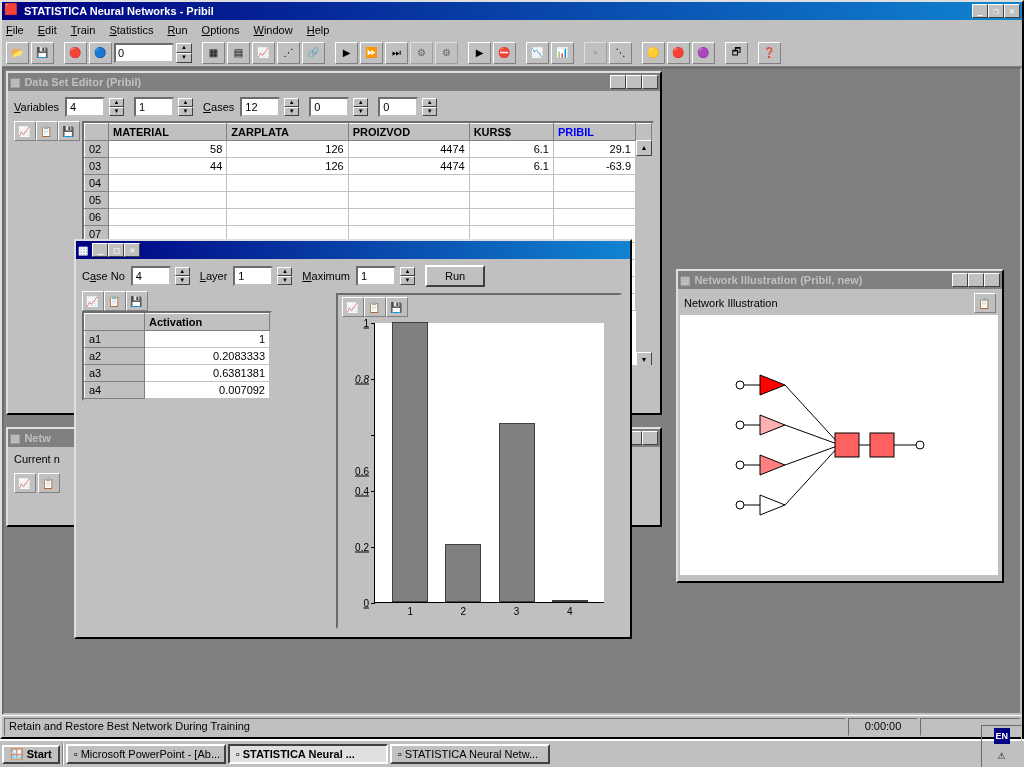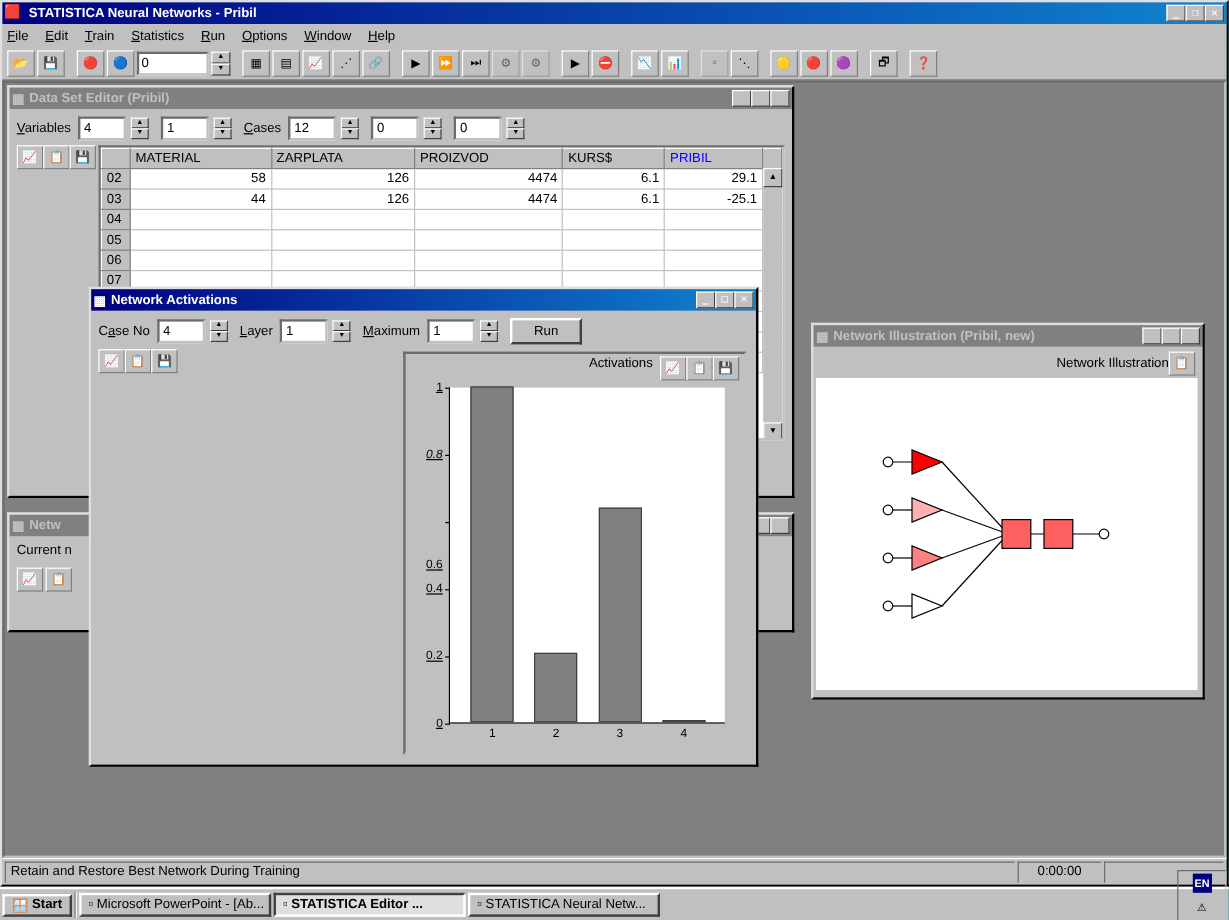--- a/index.html
+++ b/index.html
@@ -34,21 +34,21 @@
 
 .field-row { display: flex; align-items: center; gap: 4px; margin-bottom: 4px; }
 .field-row label { margin-right: 2px; }
 .ninput { width: 40px; height: 20px; background: #fff; border: 2px inset #c0c0c0; padding: 1px 3px; text-align: left; }
 .spin { display: flex; flex-direction: column; margin-right: 6px; }
 .spin div { width: 15px; height: 9px; background: #c0c0c0; border: 1px solid; border-color: #fff #404040 #404040 #fff; font-size: 6px; text-align: center; line-height: 6px; }
 
 .grid { border: 2px inset #c0c0c0; background: #fff; }
 .grid table { border-collapse: collapse; width: 100%; }
 .grid th, .grid td { border: 1px solid #c0c0c0; padding: 1px 4px; height: 17px; background: #fff; text-align: right; font-size: 11px; }
-.grid th { background: #c0c0c0; text-align: left; font-weight: normal; border: 1px solid; border-color: #fff #808080 #808080 #fff; margin-left: 28px; }
+.grid th { background: #c0c0c0; text-align: left; font-weight: bold; border: 1px solid; border-color: #fff #808080 #808080 #fff; margin-left: 28px; }
 .grid .rowh { background: #c0c0c0; text-align: left; border: 1px solid; border-color: #fff #808080 #808080 #fff; width: 24px; }
 .grid .outcol { color: #0000ff; }
 .vscroll { position: absolute; right: 0; top: 0; width: 16px; height: 100%; background: #c0c0c0; }
 .vscroll .arr { width: 16px; height: 16px; background: #c0c0c0; border: 1px solid; border-color: #fff #404040 #404040 #fff; font-size: 7px; text-align: center; line-height: 14px; }
 
 .btn { background: #c0c0c0; border: 2px solid; border-color: #fff #404040 #404040 #fff; padding: 3px 18px; cursor: default; }
 
 
 .chartbox { position: absolute; border: 2px inset #c0c0c0; background: #c0c0c0; }
 .chartbox .ctitlebar { text-align: right; padding: 2px 4px; display: flex; }
@@ -208,21 +208,21 @@
                     <td>6.1</td>
                     <td>29.1</td>
                     <td></td>
                   </tr>
                   <tr>
                     <td class="rowh">03</td>
                     <td>44</td>
                     <td>126</td>
                     <td>4474</td>
                     <td>6.1</td>
-                    <td>-25.1</td>
+                    <td>-63.9</td>
                     <td></td>
                   </tr>
                   <tr>
                     <td class="rowh">04</td>
                     <td></td>
                     <td></td>
                     <td></td>
                     <td></td>
                     <td></td>
                     <td></td>
@@ -321,21 +321,21 @@
     <div class="child" style="left:672px; top:200px; width:328px; height:314px;">
       <div class="ctitle inactive">
         <span style="margin-right:4px">▦</span>
         <span style="flex:1">Network Illustration (Pribil, new)</span>
         <div class="winbtn">_</div>
         <div class="winbtn">□</div>
         <div class="winbtn">✕</div>
       </div>
       <div class="cbody" style="padding:2px;">
         <div style="display:flex; align-items:center; padding:2px 4px;">
-          <span style="flex:1; text-align:right;">Network Illustration</span>
+          <span style="flex:1; text-align:left;">Network Illustration</span>
           <div class="iconbtn">📋</div>
         </div>
         <svg class="netill" width="318" height="260">
 
           <circle cx="60" cy="70" r="4" fill="#fff" stroke="#000"></circle>
           <circle cx="60" cy="110" r="4" fill="#fff" stroke="#000"></circle>
           <circle cx="60" cy="150" r="4" fill="#fff" stroke="#000"></circle>
           <circle cx="60" cy="190" r="4" fill="#fff" stroke="#000"></circle>
 
           <polygon points="80,60 80,80 105,70" fill="#ff0000" stroke="#000"></polygon>
@@ -357,21 +357,20 @@
           <line x1="179" y1="130" x2="190" y2="130" stroke="#000"></line>
           <line x1="214" y1="130" x2="236" y2="130" stroke="#000"></line>
           <circle cx="240" cy="130" r="4" fill="#fff" stroke="#000"></circle>
         </svg>
       </div>
     </div>
 
     <div class="child" style="left:70px; top:170px; width:558px; height:400px;">
       <div class="ctitle active">
         <span style="margin-right:4px">▦</span>
-        <span style="flex:1">Network Activations</span>
         <div class="winbtn">_</div>
         <div class="winbtn">□</div>
         <div class="winbtn">✕</div>
       </div>
       <div class="cbody">
         <div class="field-row">
           <label>C<u>a</u>se No</label>
           <input class="ninput" value="4" style="">
           <div class="spin">
               <div>▲</div>
@@ -393,25 +392,50 @@
         </div>
 
         <div style="display:flex; gap:8px;">
           <div>
             <div style="display:flex;">
               <div class="iconbtn">📈</div>
               <div class="iconbtn">📋</div>
               <div class="iconbtn">💾</div>
               <div style="flex:1"></div>
             </div>
+            <div class="grid" style="width:190px;">
+              <table id="activ-table">
+                  <tbody>
+                    <tr>
+                      <th class="rowh" style="width:60px"></th>
+                      <th>Activation</th>
+                    </tr>
+                    <tr>
+                      <td class="rowh">a1</td>
+                      <td>1</td>
+                    </tr>
+                    <tr>
+                      <td class="rowh">a2</td>
+                      <td>0.2083333</td>
+                    </tr>
+                    <tr>
+                      <td class="rowh">a3</td>
+                      <td>0.6381381</td>
+                    </tr>
+                    <tr>
+                      <td class="rowh">a4</td>
+                      <td>0.007092</td>
+                    </tr>
+                  </tbody>
+                </table>
+            </div>
           </div>
 
           <div class="chartbox" style="left:260px; top:34px; width:286px; height:336px;">
             <div class="ctitlebar">
-              <span class="ctlabel">Activations</span>
               <div class="iconbtn">📈</div>
               <div class="iconbtn">📋</div>
               <div class="iconbtn">💾</div>
             </div>
             <div class="plotarea" id="plot" style="height: 280px; width: 230px; border-left: 1px solid rgb(0, 0, 0); border-bottom: 1px solid rgb(0, 0, 0);">
                 <div class="ytick" style="top: 280px;">0</div>
                 <div class="yline" style="top: 280px;"></div>
                 <div class="ytick" style="top: 224px;">0.2</div>
                 <div class="yline" style="top: 224px;"></div>
                 <div class="ytick" style="top: 168px;">0.4</div>
@@ -451,21 +475,21 @@
     <span>Start</span>
   </div>
   <div style="width:2px;height:22px;border-left:1px solid #808080;border-right:1px solid #fff;"></div>
   <div id="tasks" style="display:flex;gap:2px;">
       <div class="taskbtn">
         <span>▫</span>
         <span>Microsoft PowerPoint - [Ab...</span>
       </div>
       <div class="taskbtn active">
         <span>▫</span>
-        <span>STATISTICA Editor ...</span>
+        <span>STATISTICA Neural ...</span>
       </div>
       <div class="taskbtn">
         <span>▫</span>
         <span>STATISTICA Neural Netw...</span>
       </div>
     </div>
   <div class="tray">
     <span class="trayicon" style="background:#000080;color:#fff;font-weight:bold;">EN</span>
     <span class="trayicon">⚠</span>
     <span>11:22</span>

